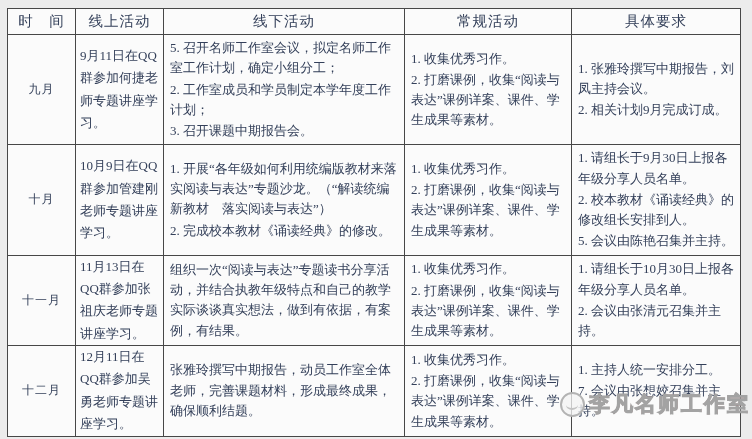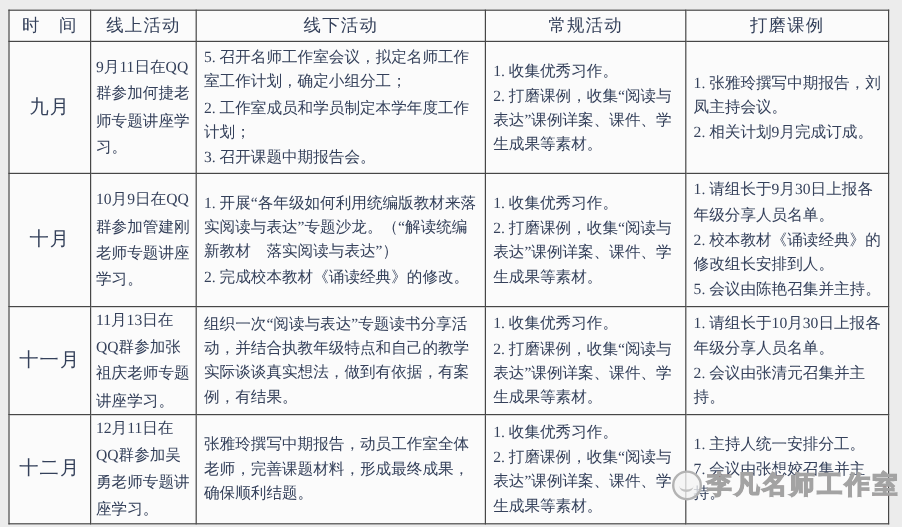--- a/index.html
+++ b/index.html
@@ -25,21 +25,21 @@
     vertical-align: middle;
   }
   .plan th {
     font-weight: normal;
     font-size: 14.5px;
     padding: 2px 0;
     letter-spacing: 1px;
   }
   td.month {
     text-align: center;
-    font-size: 16px;
+    font-size: 12px;
     letter-spacing: 1px;
   }
   td.cell {
     font-size: 13px;
     line-height: 1.56;
     padding: 2px 5px 2px 6px;
     text-align: left;
   }
   td.cell .item { margin: 1px 0; }
   td.online { text-align: left; padding: 0 4px; font-size: 13px; line-height: 1.72; }
@@ -91,21 +91,21 @@
       <col style="width:241px">
       <col style="width:167px">
       <col style="width:169px">
   </colgroup>
   <tbody>
       <tr class="hdr">
     <th>时　间</th>
     <th>线上活动</th>
     <th>线下活动</th>
     <th>常规活动</th>
-    <th>打磨课例</th>
+    <th>具体要求</th>
   </tr>
 
   <tr class="r-sep">
     <td class="month">九月</td>
     <td class="cell online">9月11日在QQ群参加何捷老师专题讲座学习。</td>
     <td class="cell">
       <div class="item">5. 召开名师工作室会议，拟定名师工作室工作计划，确定小组分工；</div>
       <div class="item">2. 工作室成员和学员制定本学年度工作计划；</div>
       <div class="item">3. 召开课题中期报告会。</div>
     </td>

